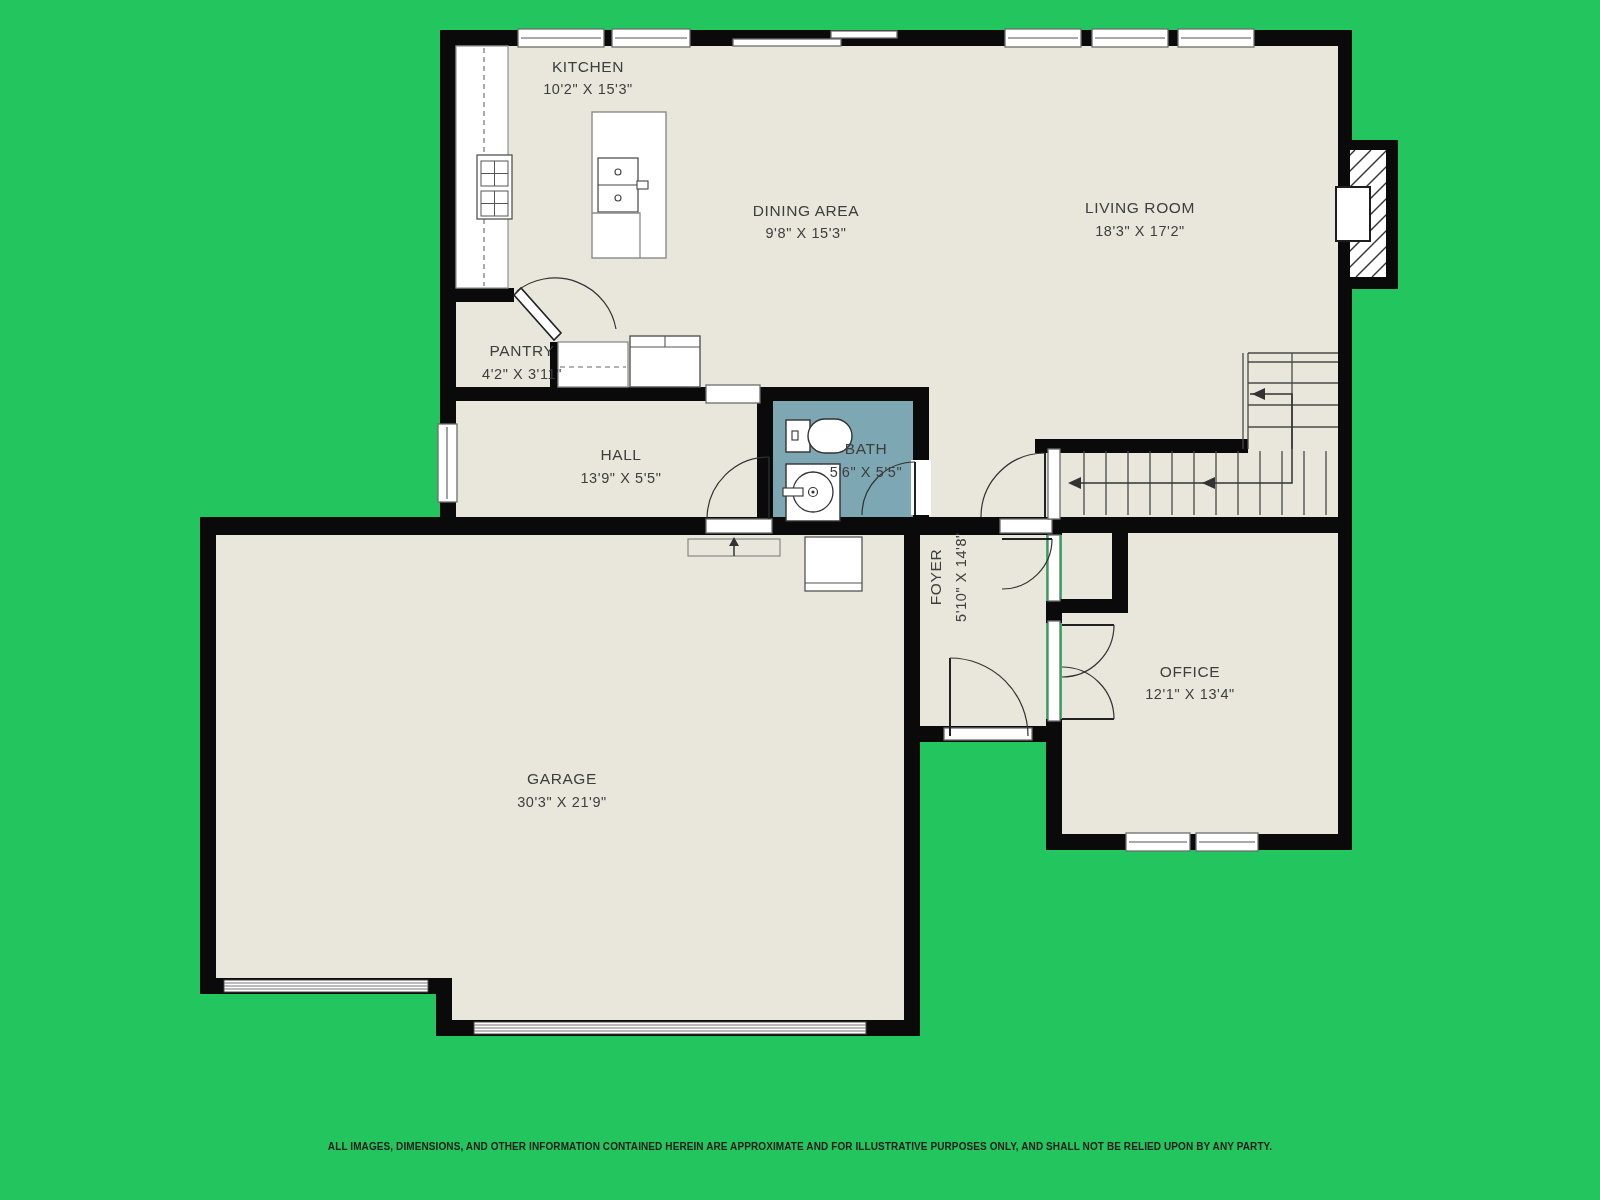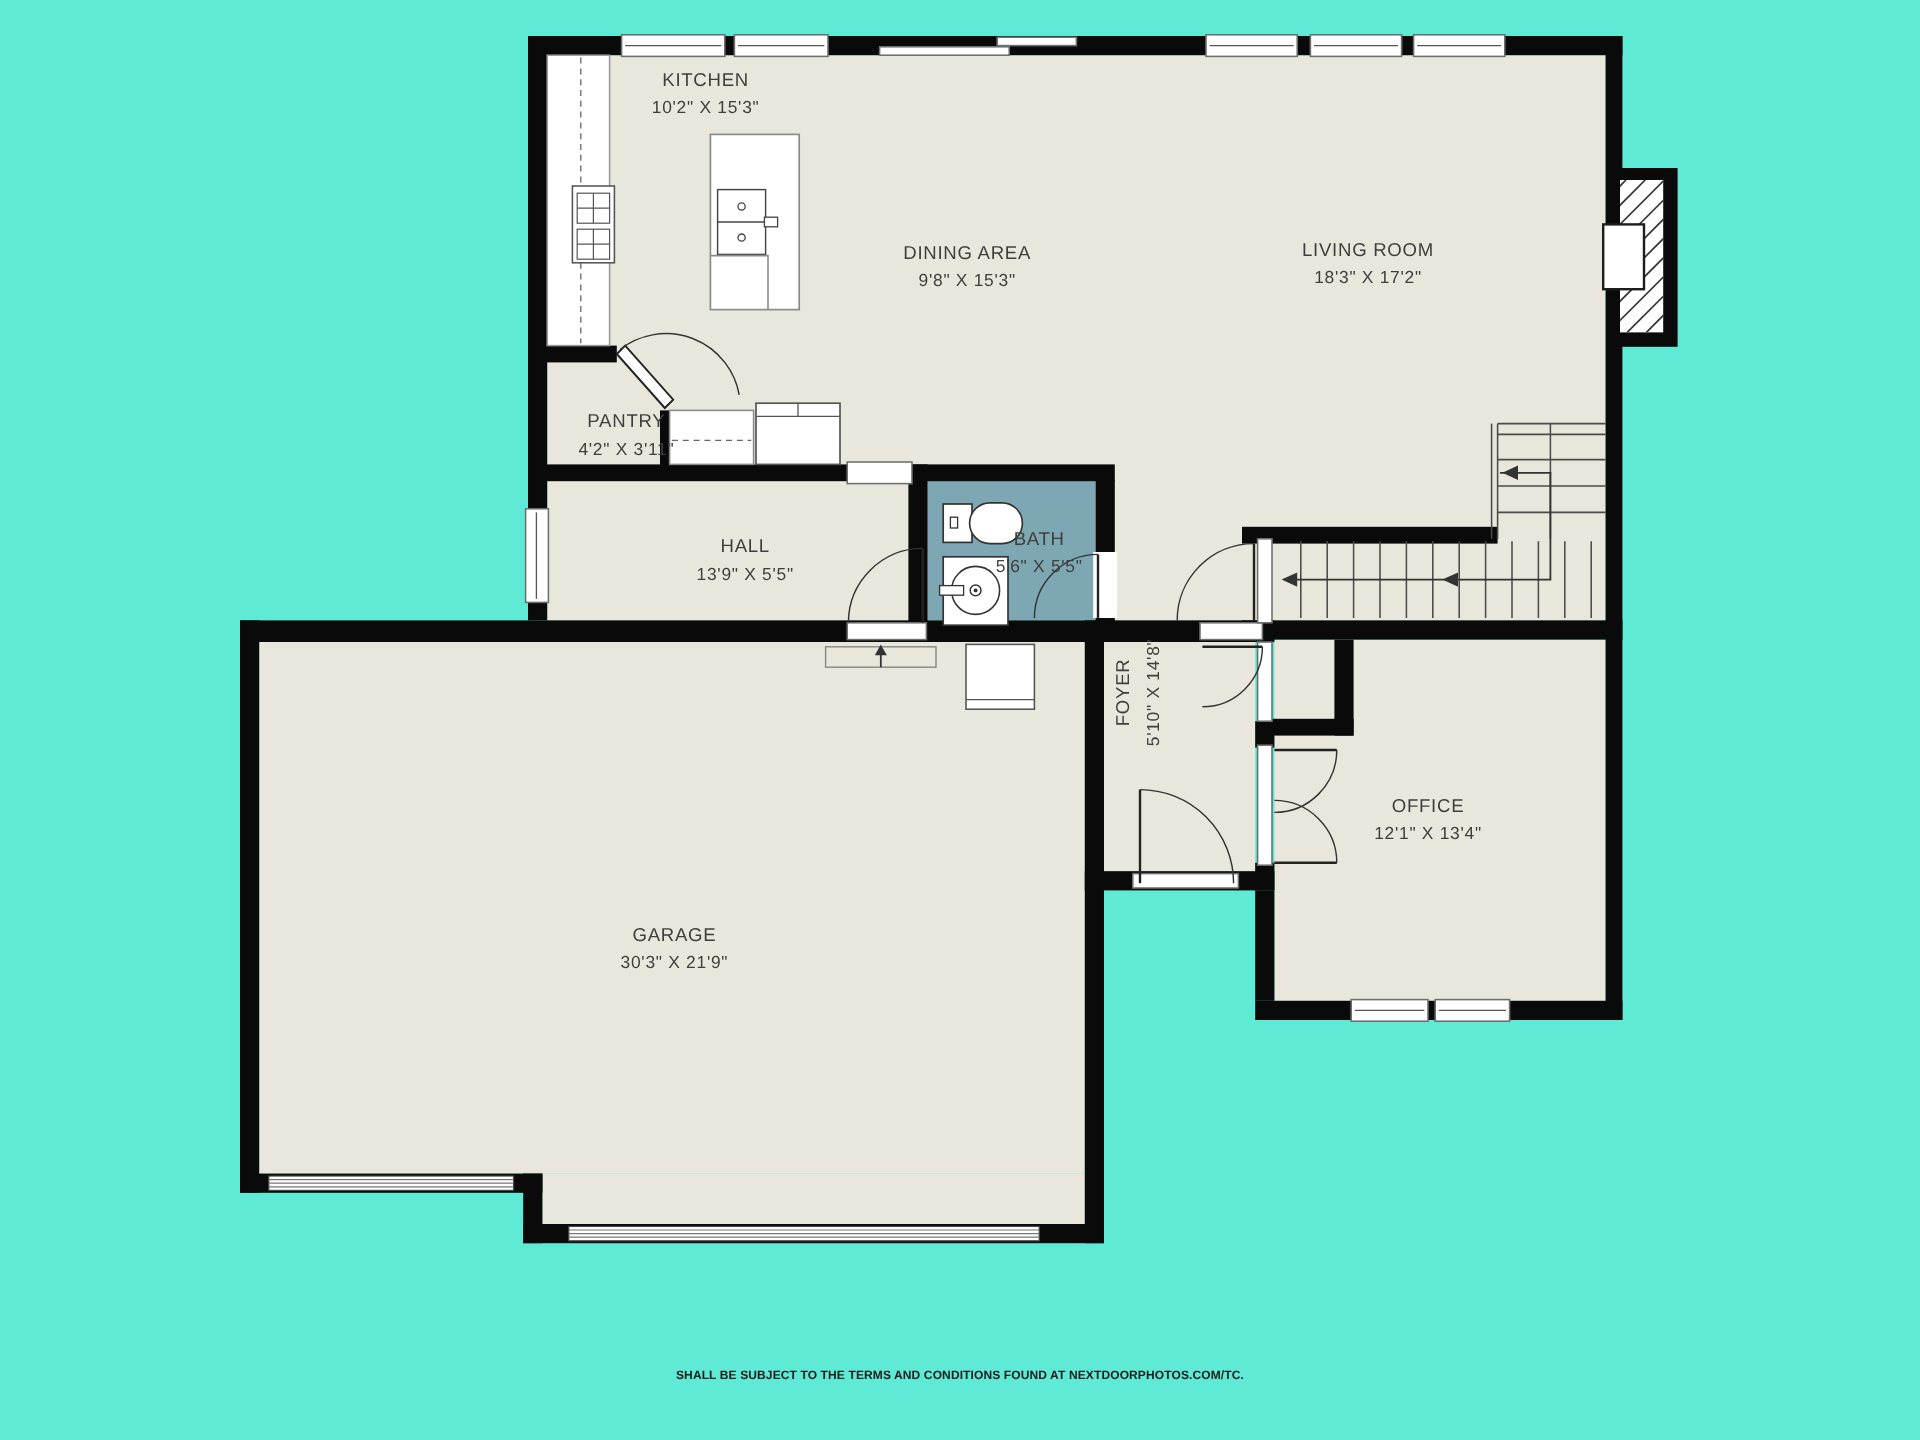--- a/index.html
+++ b/index.html
@@ -1,16 +1,16 @@
 <!DOCTYPE html>
 <html style="--floor: #e9e7db; --wall: #0a0a0a; --bath: #7da7b2; --fixture: #3a3a3a; --text: #3e3e3e;"><head>
 <meta charset="utf-8">
 <style>
   html,body{margin:0;padding:0;background:#ffffff;}
-  .stage{position:relative;width:1600px;height:1200px;background:#5eead4;overflow:hidden;
+  .stage{position:relative;width:1600px;height:1200px;background:#22c55e;overflow:hidden;
          font-family:"Liberation Sans",sans-serif;}
   .plan-svg{position:absolute;left:0;top:0;}
   svg text{font-family:"Liberation Sans",sans-serif;fill:var(--text,#3e3e3e);letter-spacing:0.6px;}
   .room-name{font-size:15.5px;}
   .room-dims{font-size:14.5px;}
   .disclaimer{position:absolute;left:0;top:1140px;width:1600px;text-align:center;
               font-size:10px;font-weight:bold;color:#1c1c1c;line-height:13px;letter-spacing:0.1px;}
 </style>
 </head>
 <body>
@@ -299,15 +299,15 @@
       <text class="room-dims" x="1190" y="699">12'1" X 13'4"</text>
     </g>
     <g>
       <text class="room-name" x="562" y="784">GARAGE</text>
       <text class="room-dims" x="562" y="807">30'3" X 21'9"</text>
     </g>
   </g>
 </svg>
 
   <div class="disclaimer">
-    <div>SHALL BE SUBJECT TO THE TERMS AND CONDITIONS FOUND AT NEXTDOORPHOTOS.COM/TC.</div>
+    <div>ALL IMAGES, DIMENSIONS, AND OTHER INFORMATION CONTAINED HEREIN ARE APPROXIMATE AND FOR ILLUSTRATIVE PURPOSES ONLY, AND SHALL NOT BE RELIED UPON BY ANY PARTY.</div>
   </div>
 </div>
 
 </body></html>

